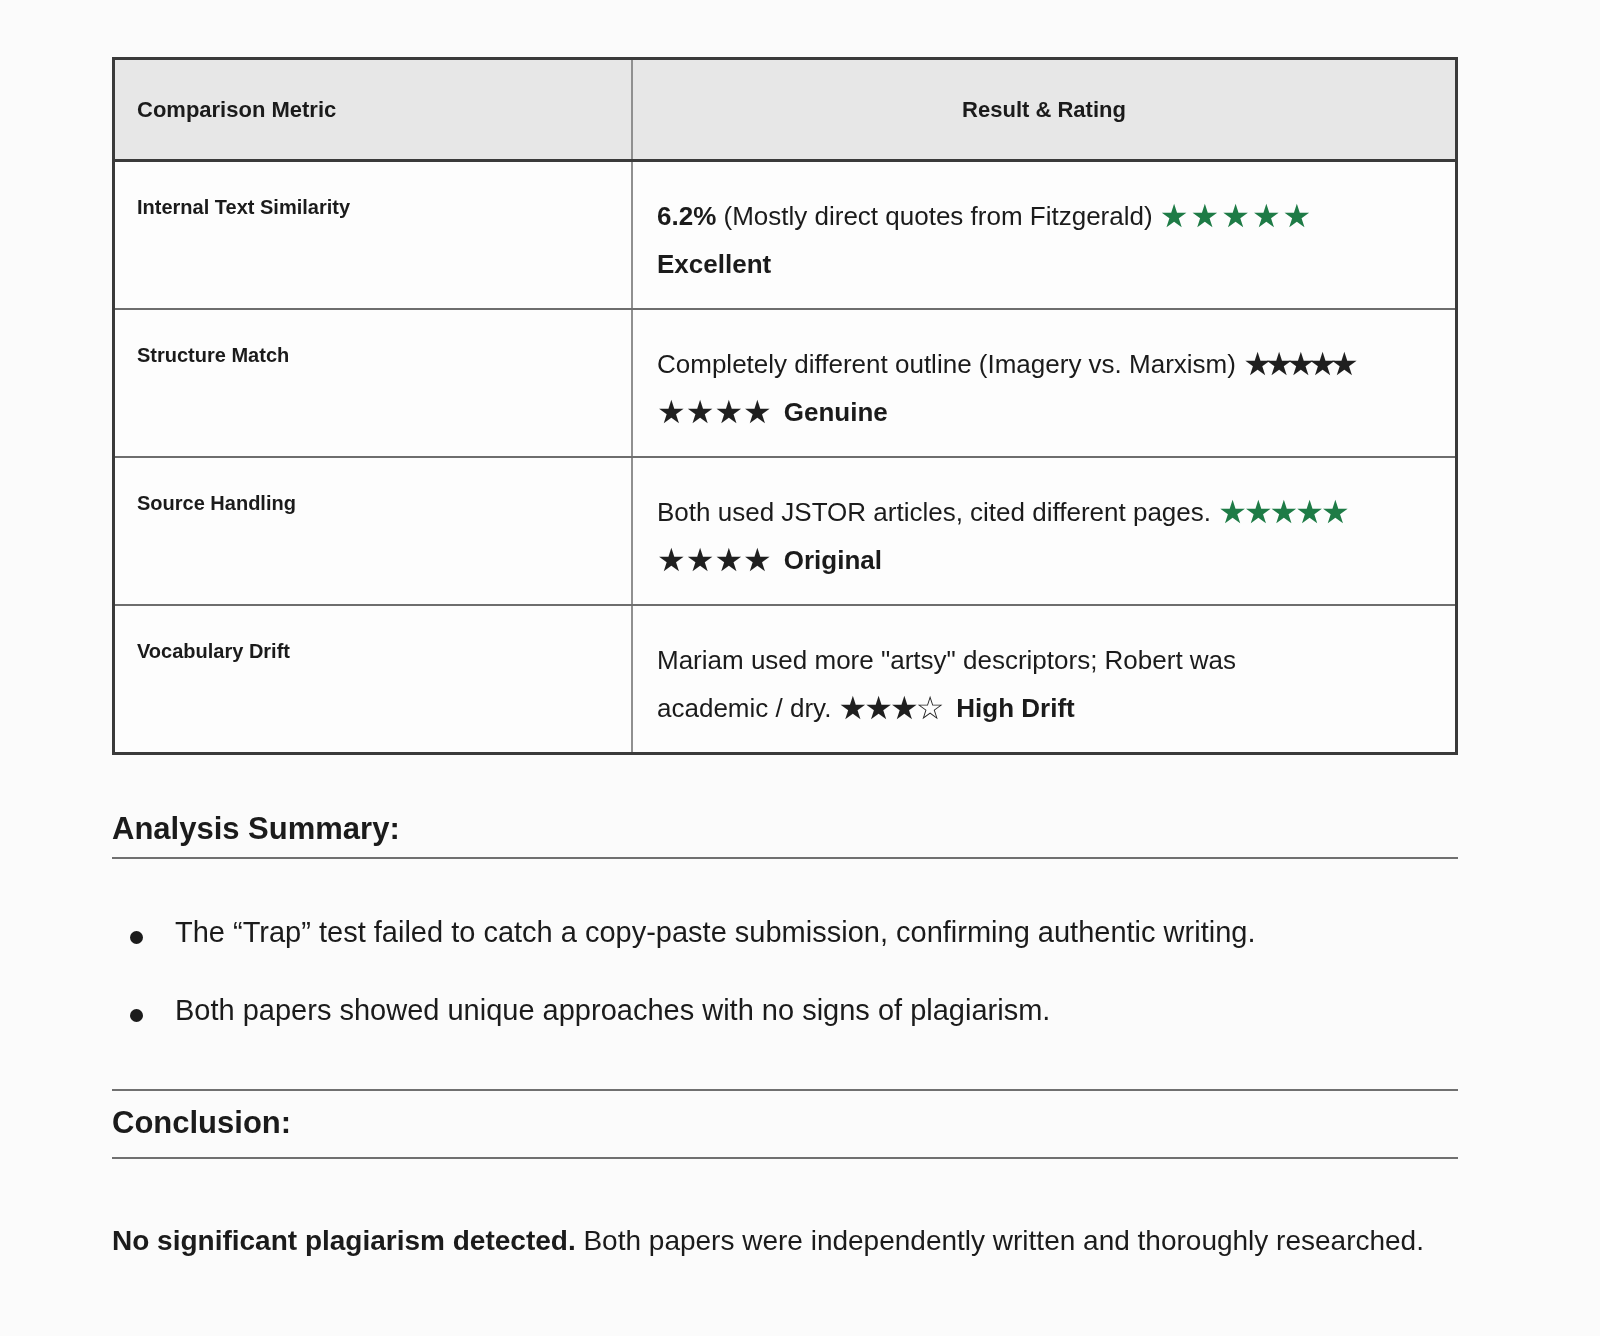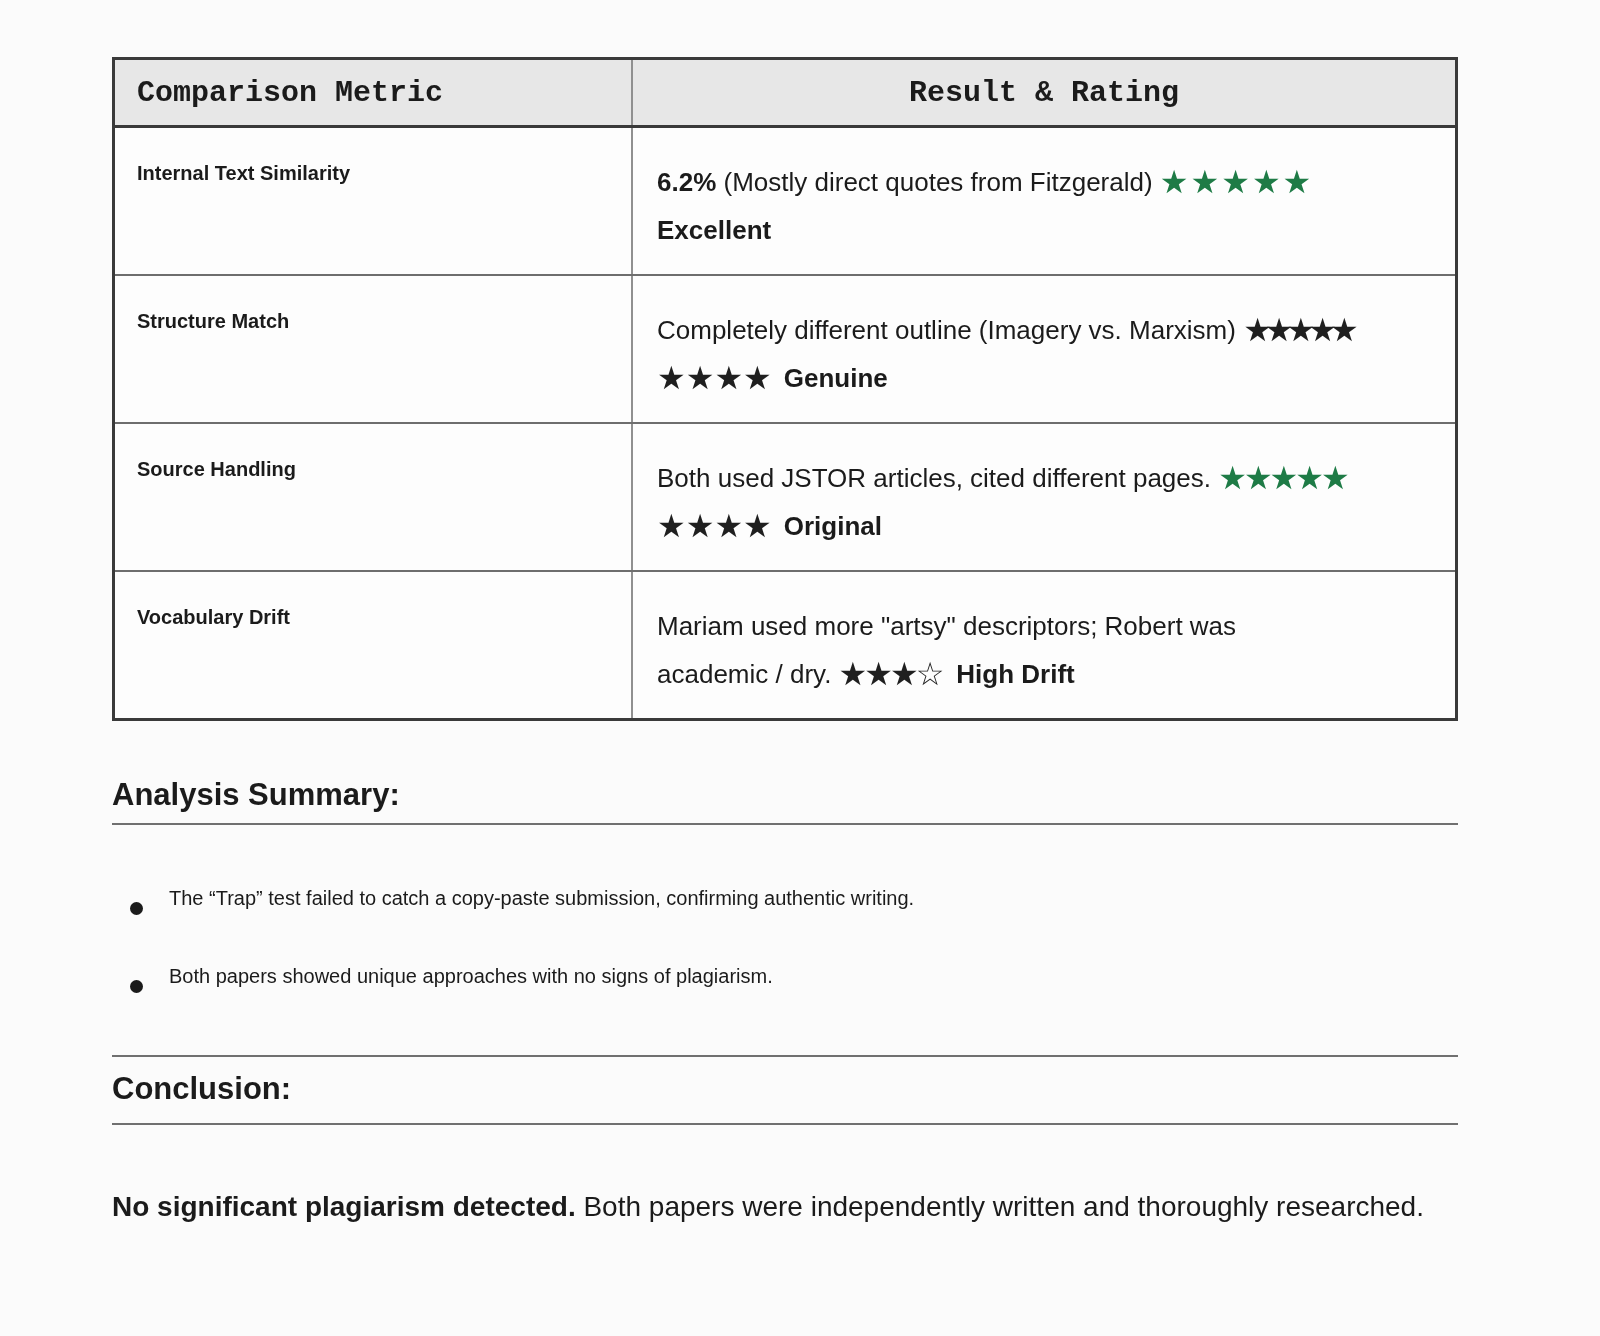--- a/index.html
+++ b/index.html
@@ -27,27 +27,26 @@
   }
 
   
   .cmp-table{
     margin-top:57px;
     border:3px solid var(--border-dark);
     background:#fdfdfd;
   }
   .thead{
     display:flex;
-    height:68px;
+    height:102px;
     background:var(--header-bg);
     border-bottom:3px solid var(--border-dark);
     align-items:center;
     font-weight:bold;
-    font-size:30px;
-    font-family:Liberation Mono, monospace;
+    font-size:22px;
   }
   .hcell-metric{
     flex:0 0 518px;
     padding-left:22px;
     border-right:2px solid var(--border-light);
     align-self:stretch;
     display:flex;align-items:center;
   }
   .hcell-result{
     flex:1;
@@ -95,24 +94,25 @@
   .summary-heading{
     margin-top:56px;
     padding-bottom:10px;
     border-bottom:2px solid var(--rule);
   }
   .bullets{
     margin-top:56px;
   }
   .bullet{
     display:flex;
-    align-items:flex-end;
+    align-items:center;
     margin-bottom:44px;
-    font-size:20px;
+    font-size:29px;
     line-height:34px;
+    gap:6px;
   }
   .bullet-dot{
     flex:0 0 13px;
     width:13px;height:13px;
     border-radius:50%;
     background:var(--text);
     margin:10px 26px 0 18px;
   }
   .conclusion-heading{
     margin-top:62px;

